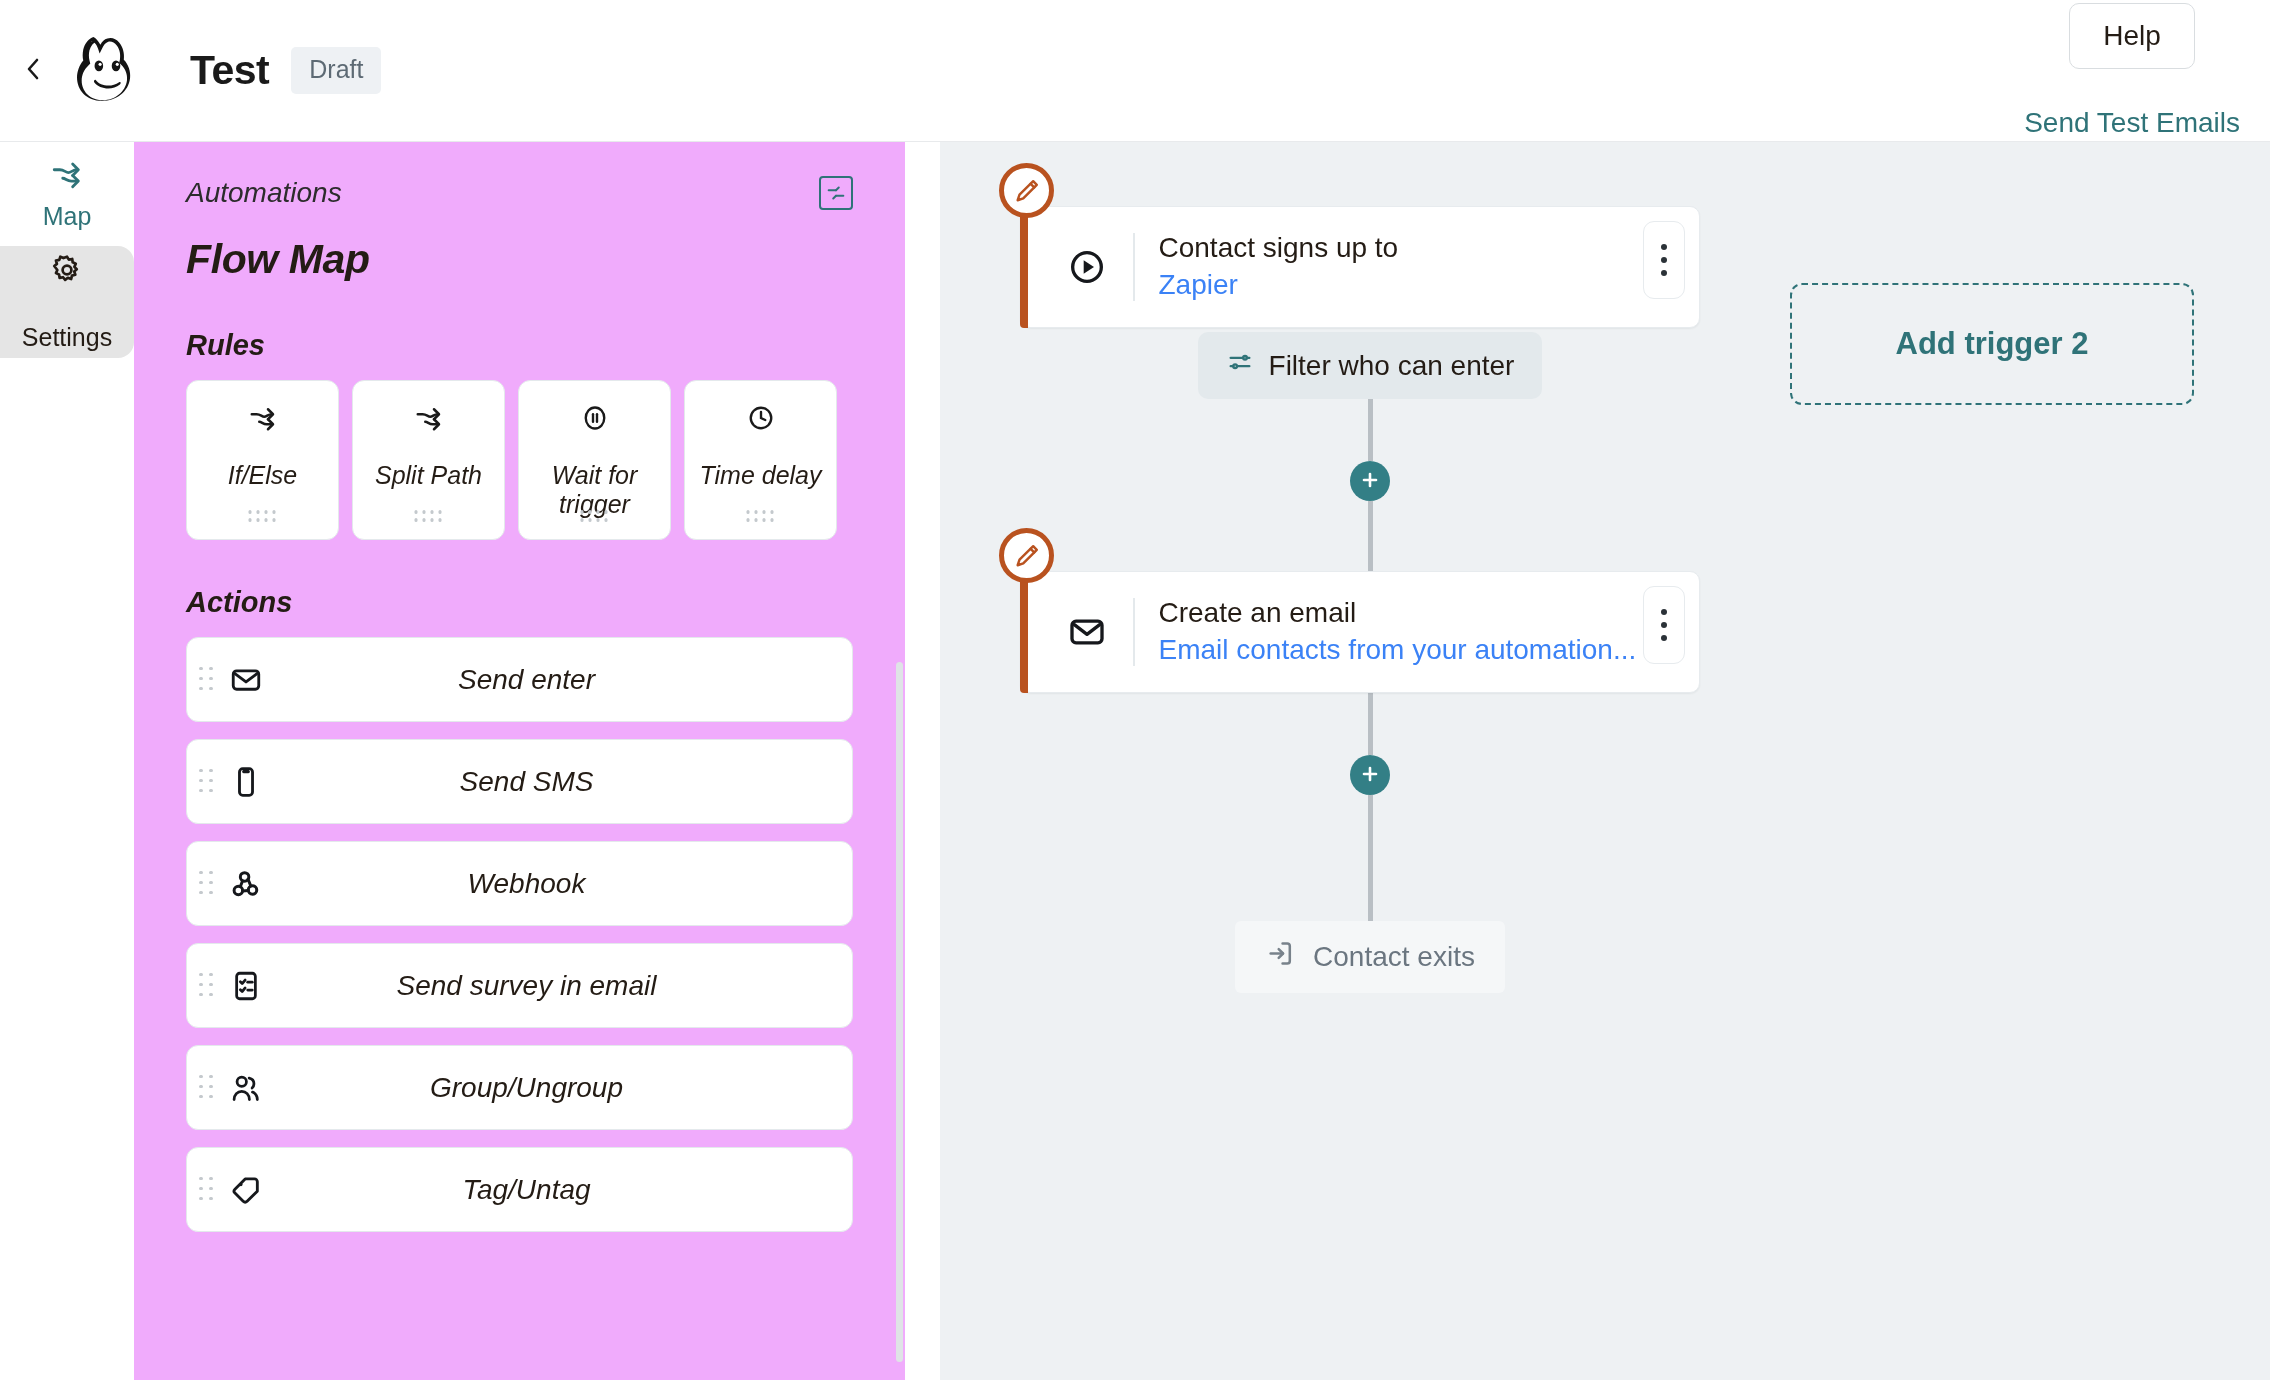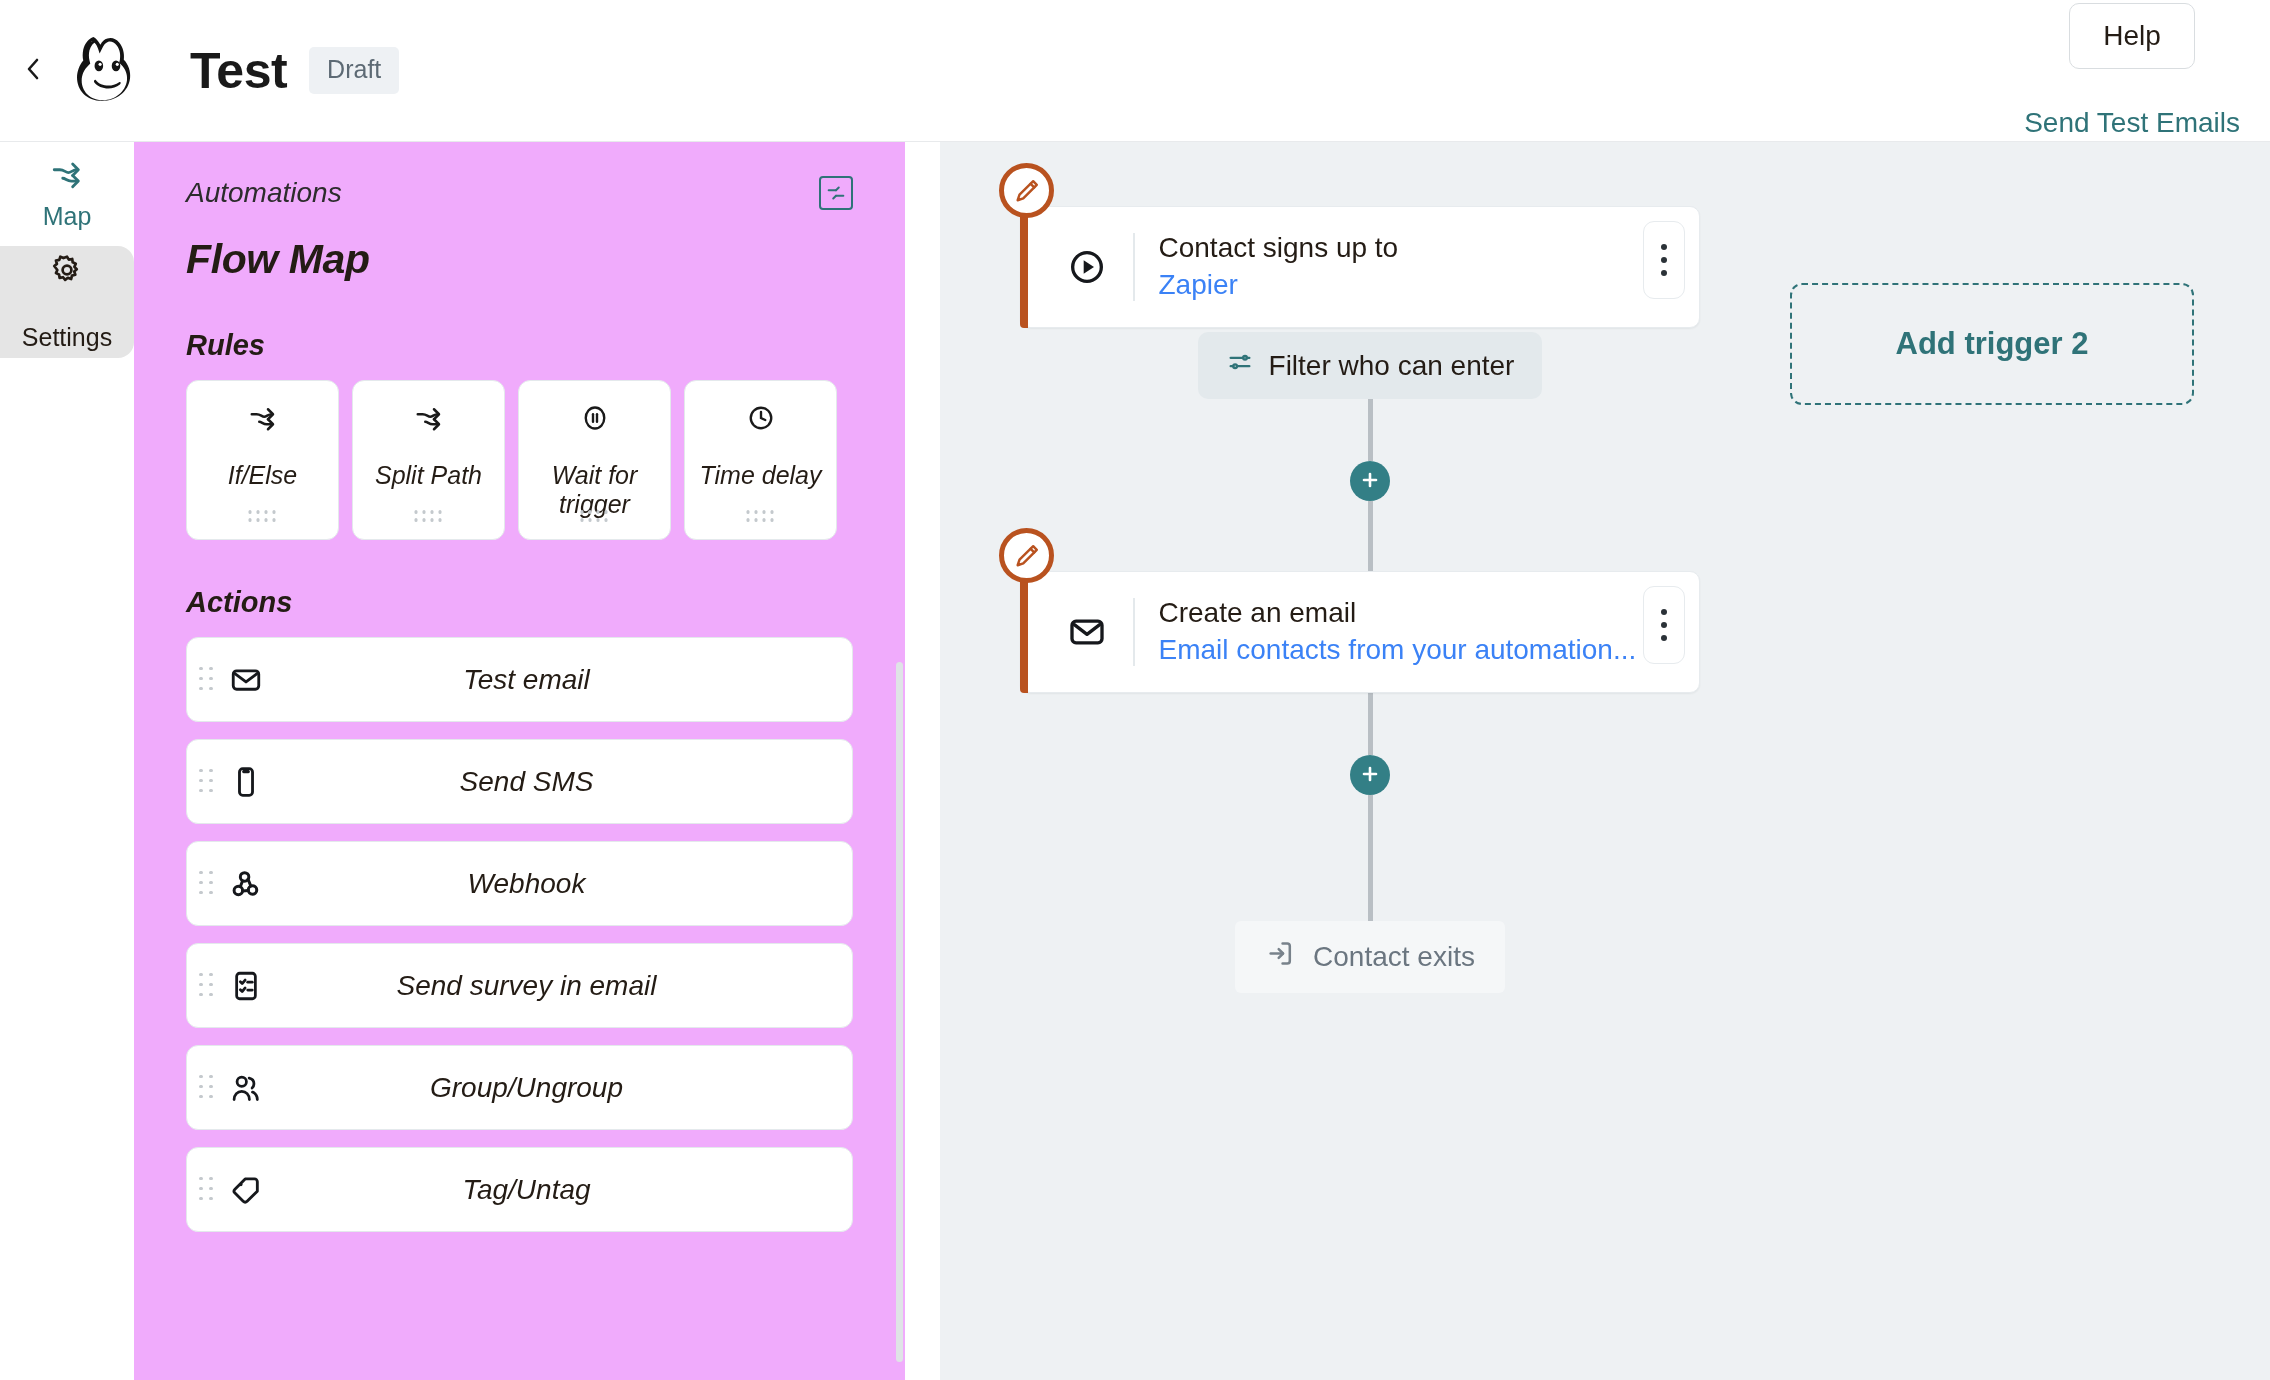--- a/index.html
+++ b/index.html
@@ -18,21 +18,21 @@
     display: flex; align-items: center;
   }
   .back-btn {
     width: 56px; height: 56px; margin-left: 6px;
     display: flex; align-items: center; justify-content: center;
     cursor: pointer; background: none; border: none;
   }
   .back-btn svg { width: 20px; height: 26px; }
   .logo { width: 78px; height: 82px; margin-left: 8px; flex: none; }
   .title-wrap { display: flex; align-items: center; margin-left: 42px; }
-  .page-title { font-size: 50px; font-weight: bold; letter-spacing: -0.5px; color: #1a1a1a; }
+  .page-title { font-size: 41px; font-weight: bold; letter-spacing: -0.5px; color: #1a1a1a; }
   .draft-badge {
     margin-left: 22px; background: #eef1f4; color: #5d6a74;
     font-size: 25px; padding: 8px 18px 10px; border-radius: 5px;
   }
   .header-right {
     margin-left: auto; display: flex; align-items: center; gap: 38px; padding-right: 30px; flex-direction: column;
   }
   .help-btn {
     border: 1.6px solid #d9dde0; border-radius: 10px; background: #fff;
     font-size: 28px; color: #241c15; padding: 16px 33px; cursor: pointer;
@@ -371,21 +371,21 @@
             <i></i>
             <i></i>
             <i></i>
         </span>
         <span class="action-icon">
           <svg viewBox="0 0 24 24" fill="none" stroke="#16181c" stroke-width="2" stroke-linecap="round" stroke-linejoin="round">
             <rect x="3" y="5.5" width="18" height="13" rx="2.4"></rect>
             <polyline points="4.4,7.6 12,13.4 19.6,7.6"></polyline>
           </svg>
         </span>
-        <span class="action-label">Test email</span>
+        <span class="action-label">Send enter</span>
       </div>
 
       <div class="action-card">
         <span class="dots-v">
           <i></i>
             <i></i>
             <i></i>
             <i></i>
             <i></i>
             <i></i>

